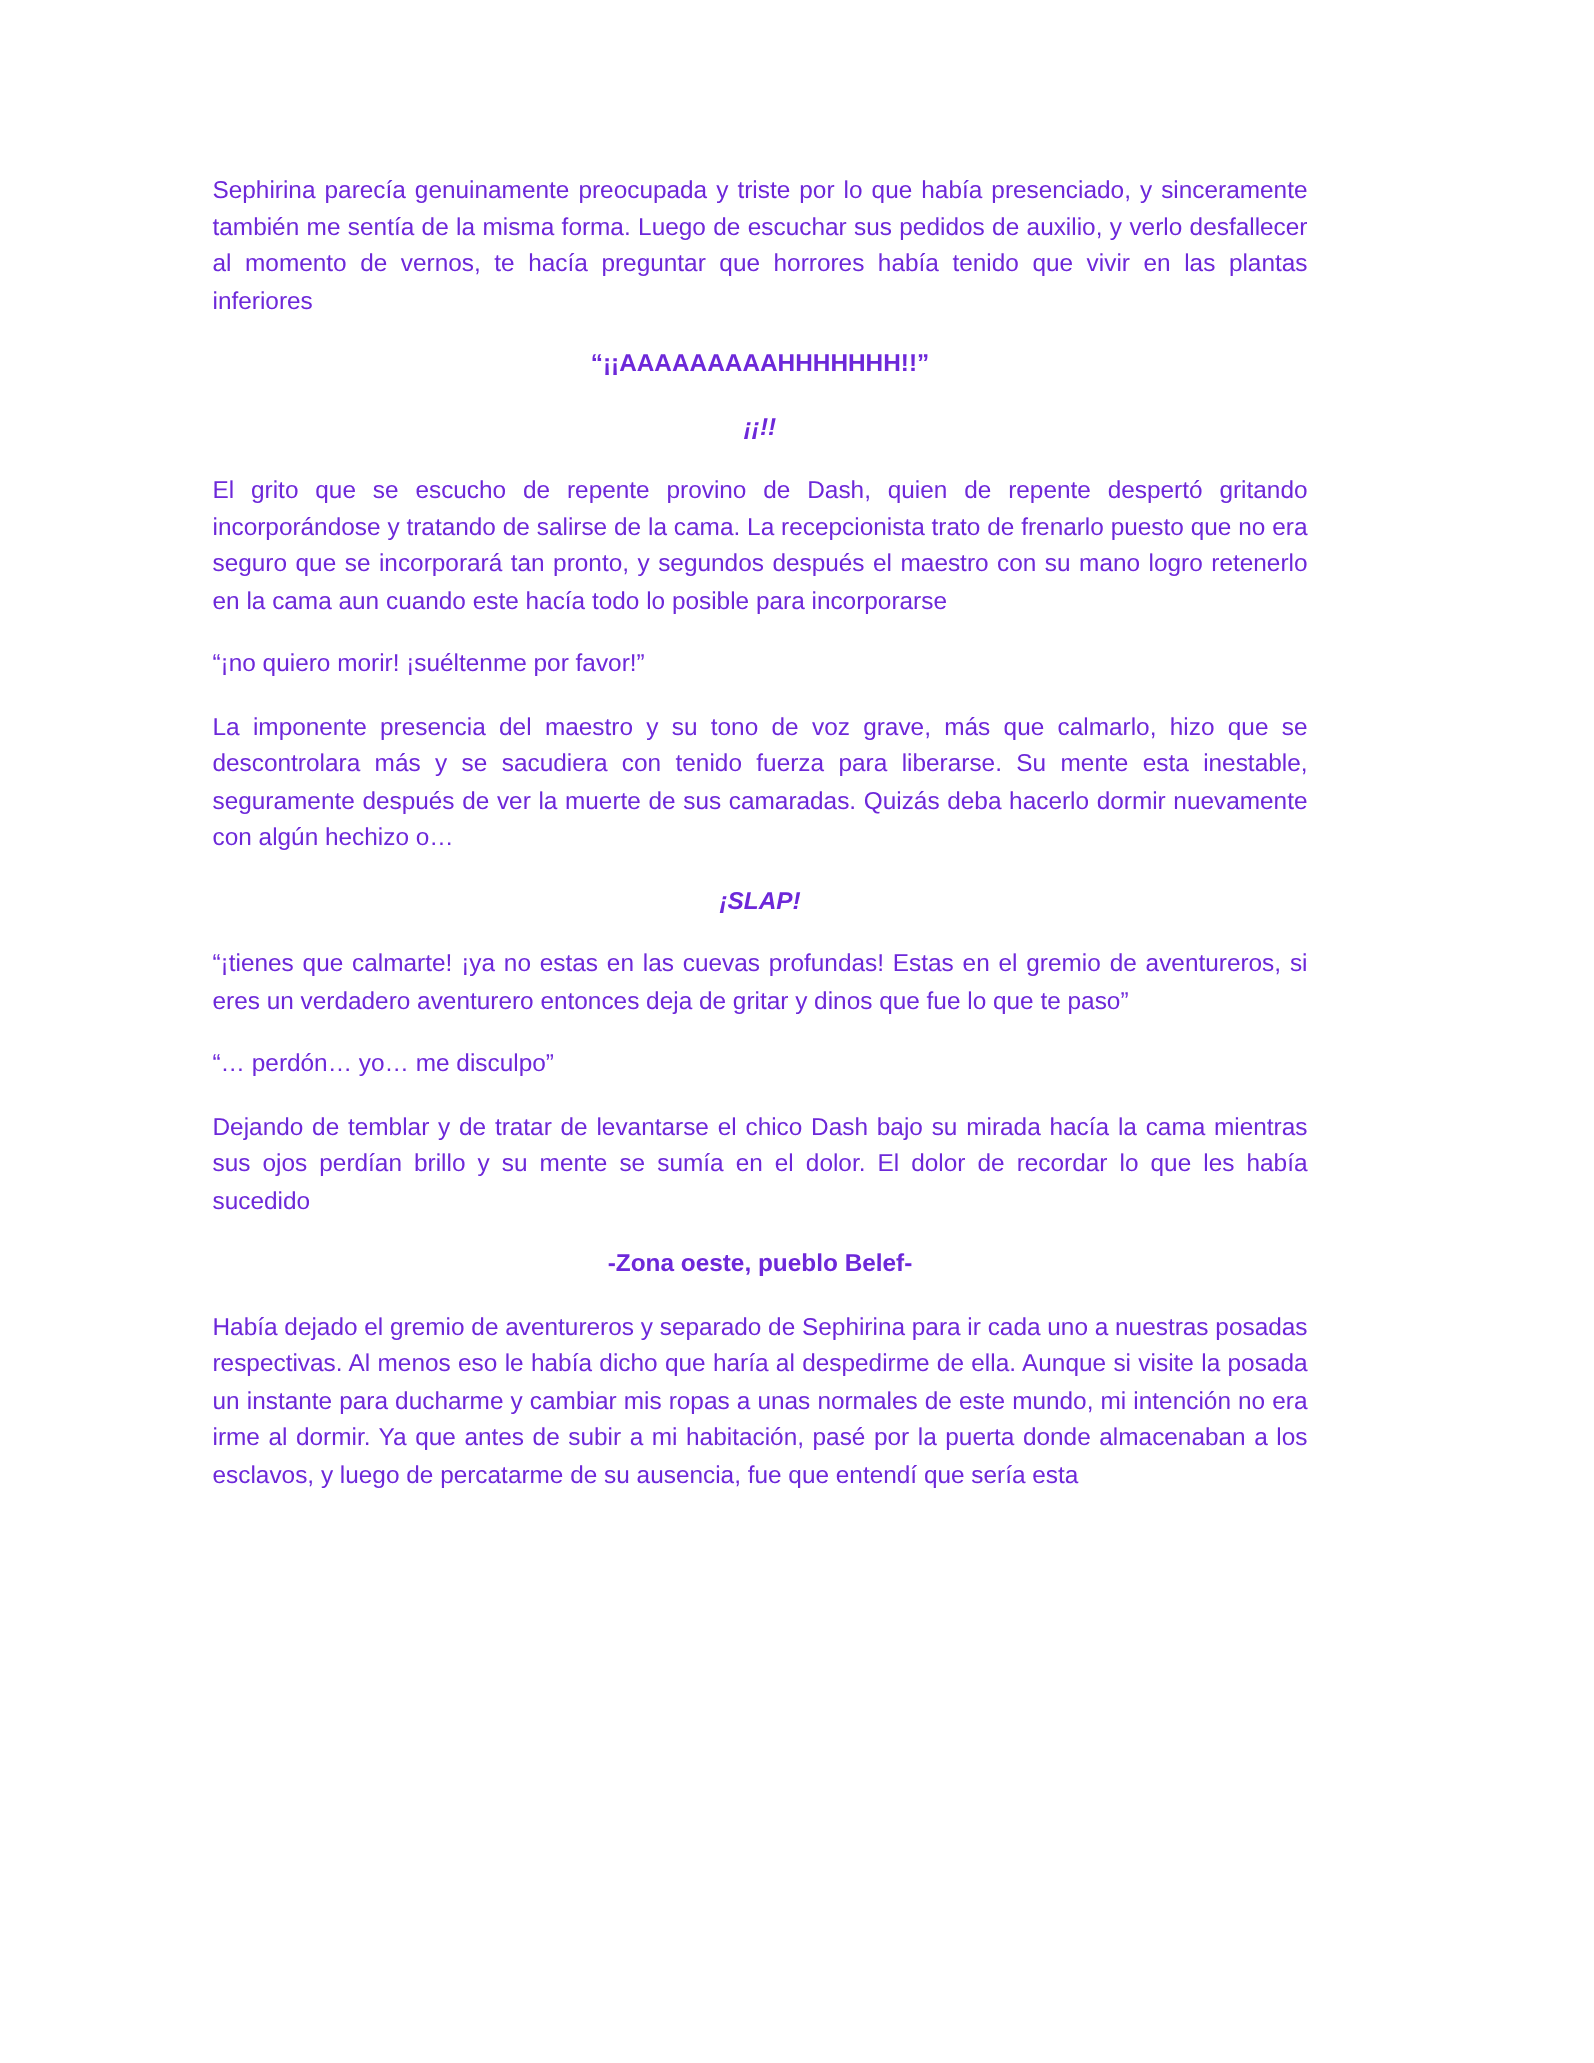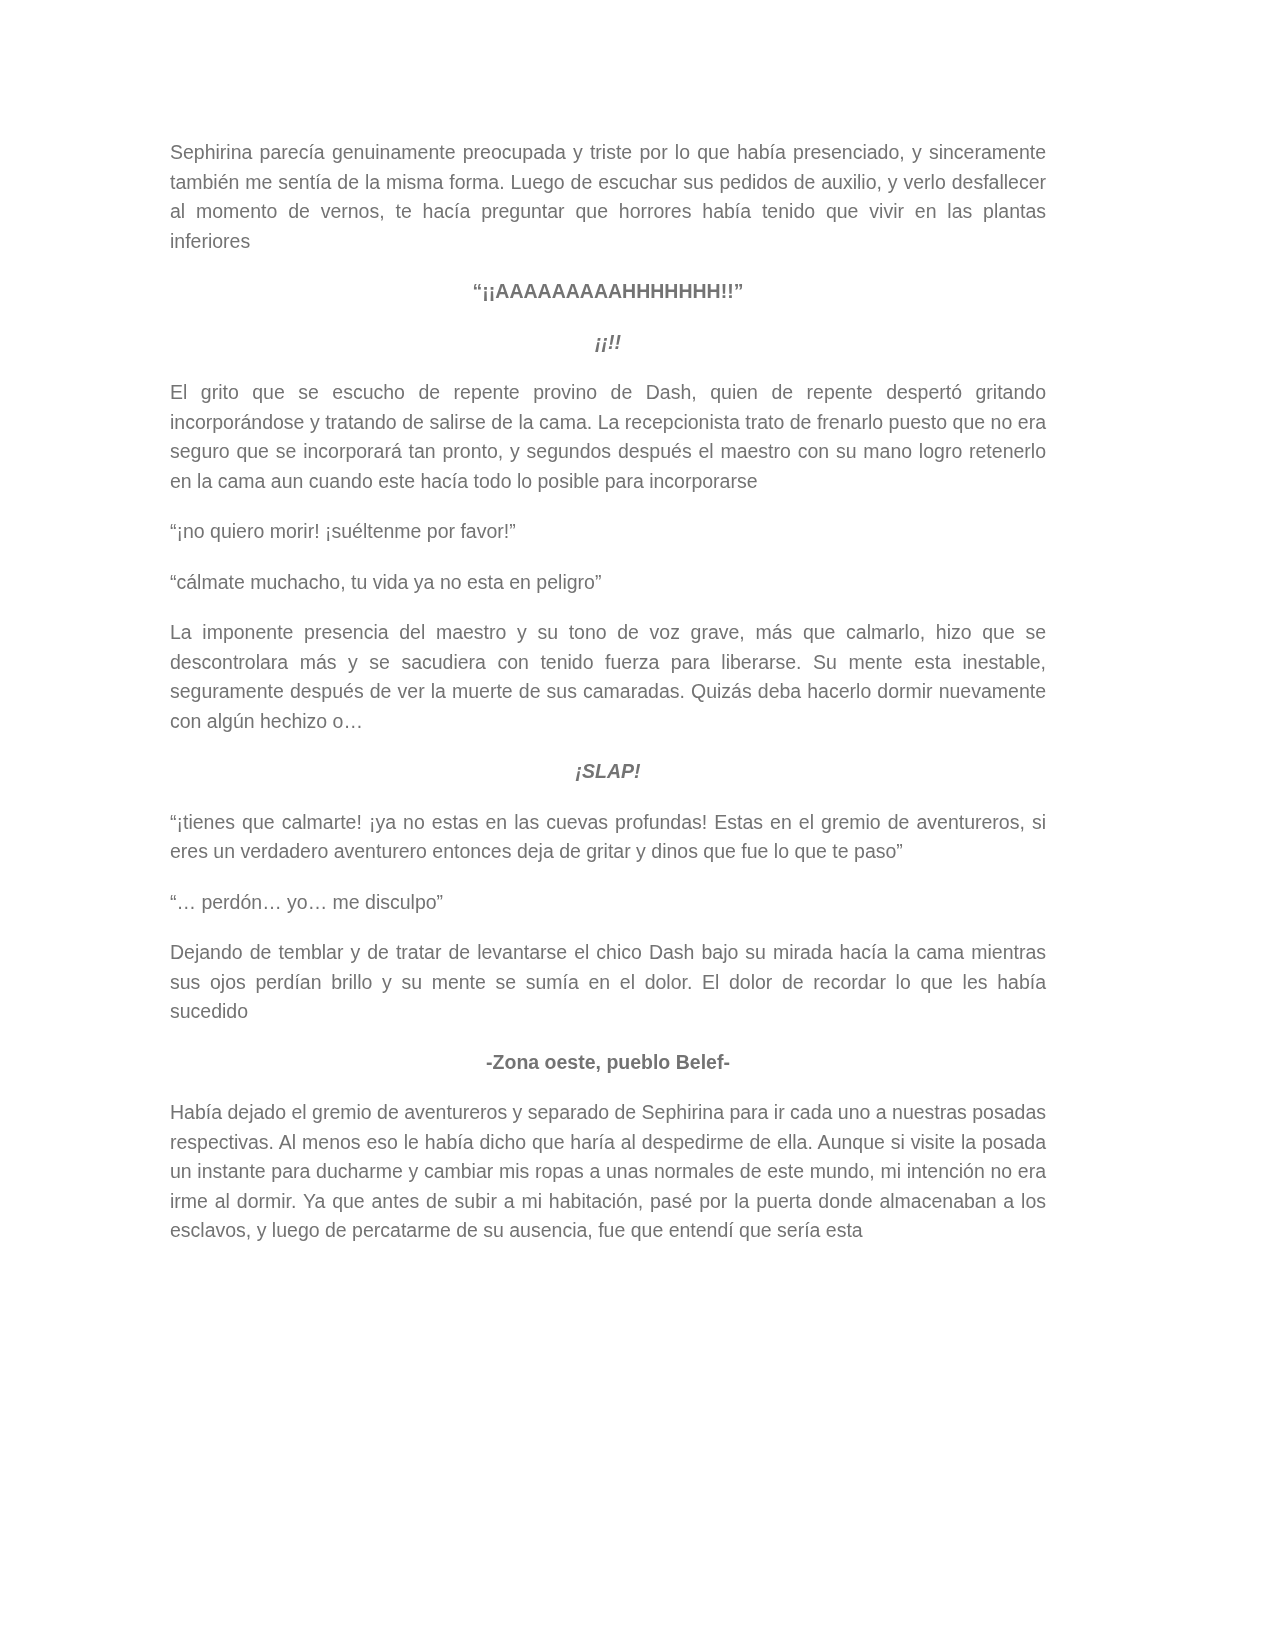--- a/index.html
+++ b/index.html
@@ -6,21 +6,21 @@
     margin: 0;
     padding: 0;
     background: #ffffff;
   }
   .page {
     position: relative;
     width: 1275px;
     height: 1650px;
     box-sizing: border-box;
     background: #ffffff;
-    color: #737373;
+    color: #6d28d9;
     padding: 138px 229px 80px 170px;
     overflow: hidden;
     font-family: "Liberation Sans", "DejaVu Sans", sans-serif;
     font-size: 19.5px;
     line-height: 29.5px;
   }
   .block {
     margin: 0 0 21px 0;
     text-align: justify;
   }
@@ -45,21 +45,20 @@
 </head>
 <body>
 
 <main class="page">
   <div>
       <p class="block paragraph">Sephirina parecía genuinamente preocupada y triste por lo que había presenciado, y sinceramente también me sentía de la misma forma. Luego de escuchar sus pedidos de auxilio, y verlo desfallecer al momento de vernos, te hacía preguntar que horrores había tenido que vivir en las plantas inferiores</p>
       <p class="block scream">“¡¡AAAAAAAAAHHHHHHH!!”</p>
       <p class="block heading-italic">¡¡!!</p>
       <p class="block paragraph">El grito que se escucho de repente provino de Dash, quien de repente despertó gritando incorporándose y tratando de salirse de la cama. La recepcionista trato de frenarlo puesto que no era seguro que se incorporará tan pronto, y segundos después el maestro con su mano logro retenerlo en la cama aun cuando este hacía todo lo posible para incorporarse</p>
       <p class="block dialogue">“¡no quiero morir! ¡suéltenme por favor!”</p>
-      <p class="block dialogue">“cálmate muchacho, tu vida ya no esta en peligro”</p>
       <p class="block paragraph">La imponente presencia del maestro y su tono de voz grave, más que calmarlo, hizo que se descontrolara más y se sacudiera con tenido fuerza para liberarse. Su mente esta inestable, seguramente después de ver la muerte de sus camaradas. Quizás deba hacerlo dormir nuevamente con algún hechizo o…</p>
       <p class="block heading-italic">¡SLAP!</p>
       <p class="block dialogue">“¡tienes que calmarte! ¡ya no estas en las cuevas profundas! Estas en el gremio de aventureros, si eres un verdadero aventurero entonces deja de gritar y dinos que fue lo que te paso”</p>
       <p class="block dialogue">“… perdón… yo… me disculpo”</p>
       <p class="block paragraph">Dejando de temblar y de tratar de levantarse el chico Dash bajo su mirada hacía la cama mientras sus ojos perdían brillo y su mente se sumía en el dolor. El dolor de recordar lo que les había sucedido</p>
       <p class="block heading">-Zona oeste, pueblo Belef-</p>
       <p class="block paragraph">Había dejado el gremio de aventureros y separado de Sephirina para ir cada uno a nuestras posadas respectivas. Al menos eso le había dicho que haría al despedirme de ella. Aunque si visite la posada un instante para ducharme y cambiar mis ropas a unas normales de este mundo, mi intención no era irme al dormir. Ya que antes de subir a mi habitación, pasé por la puerta donde almacenaban a los esclavos, y luego de percatarme de su ausencia, fue que entendí que sería esta</p>
     </div>
 </main>
 

